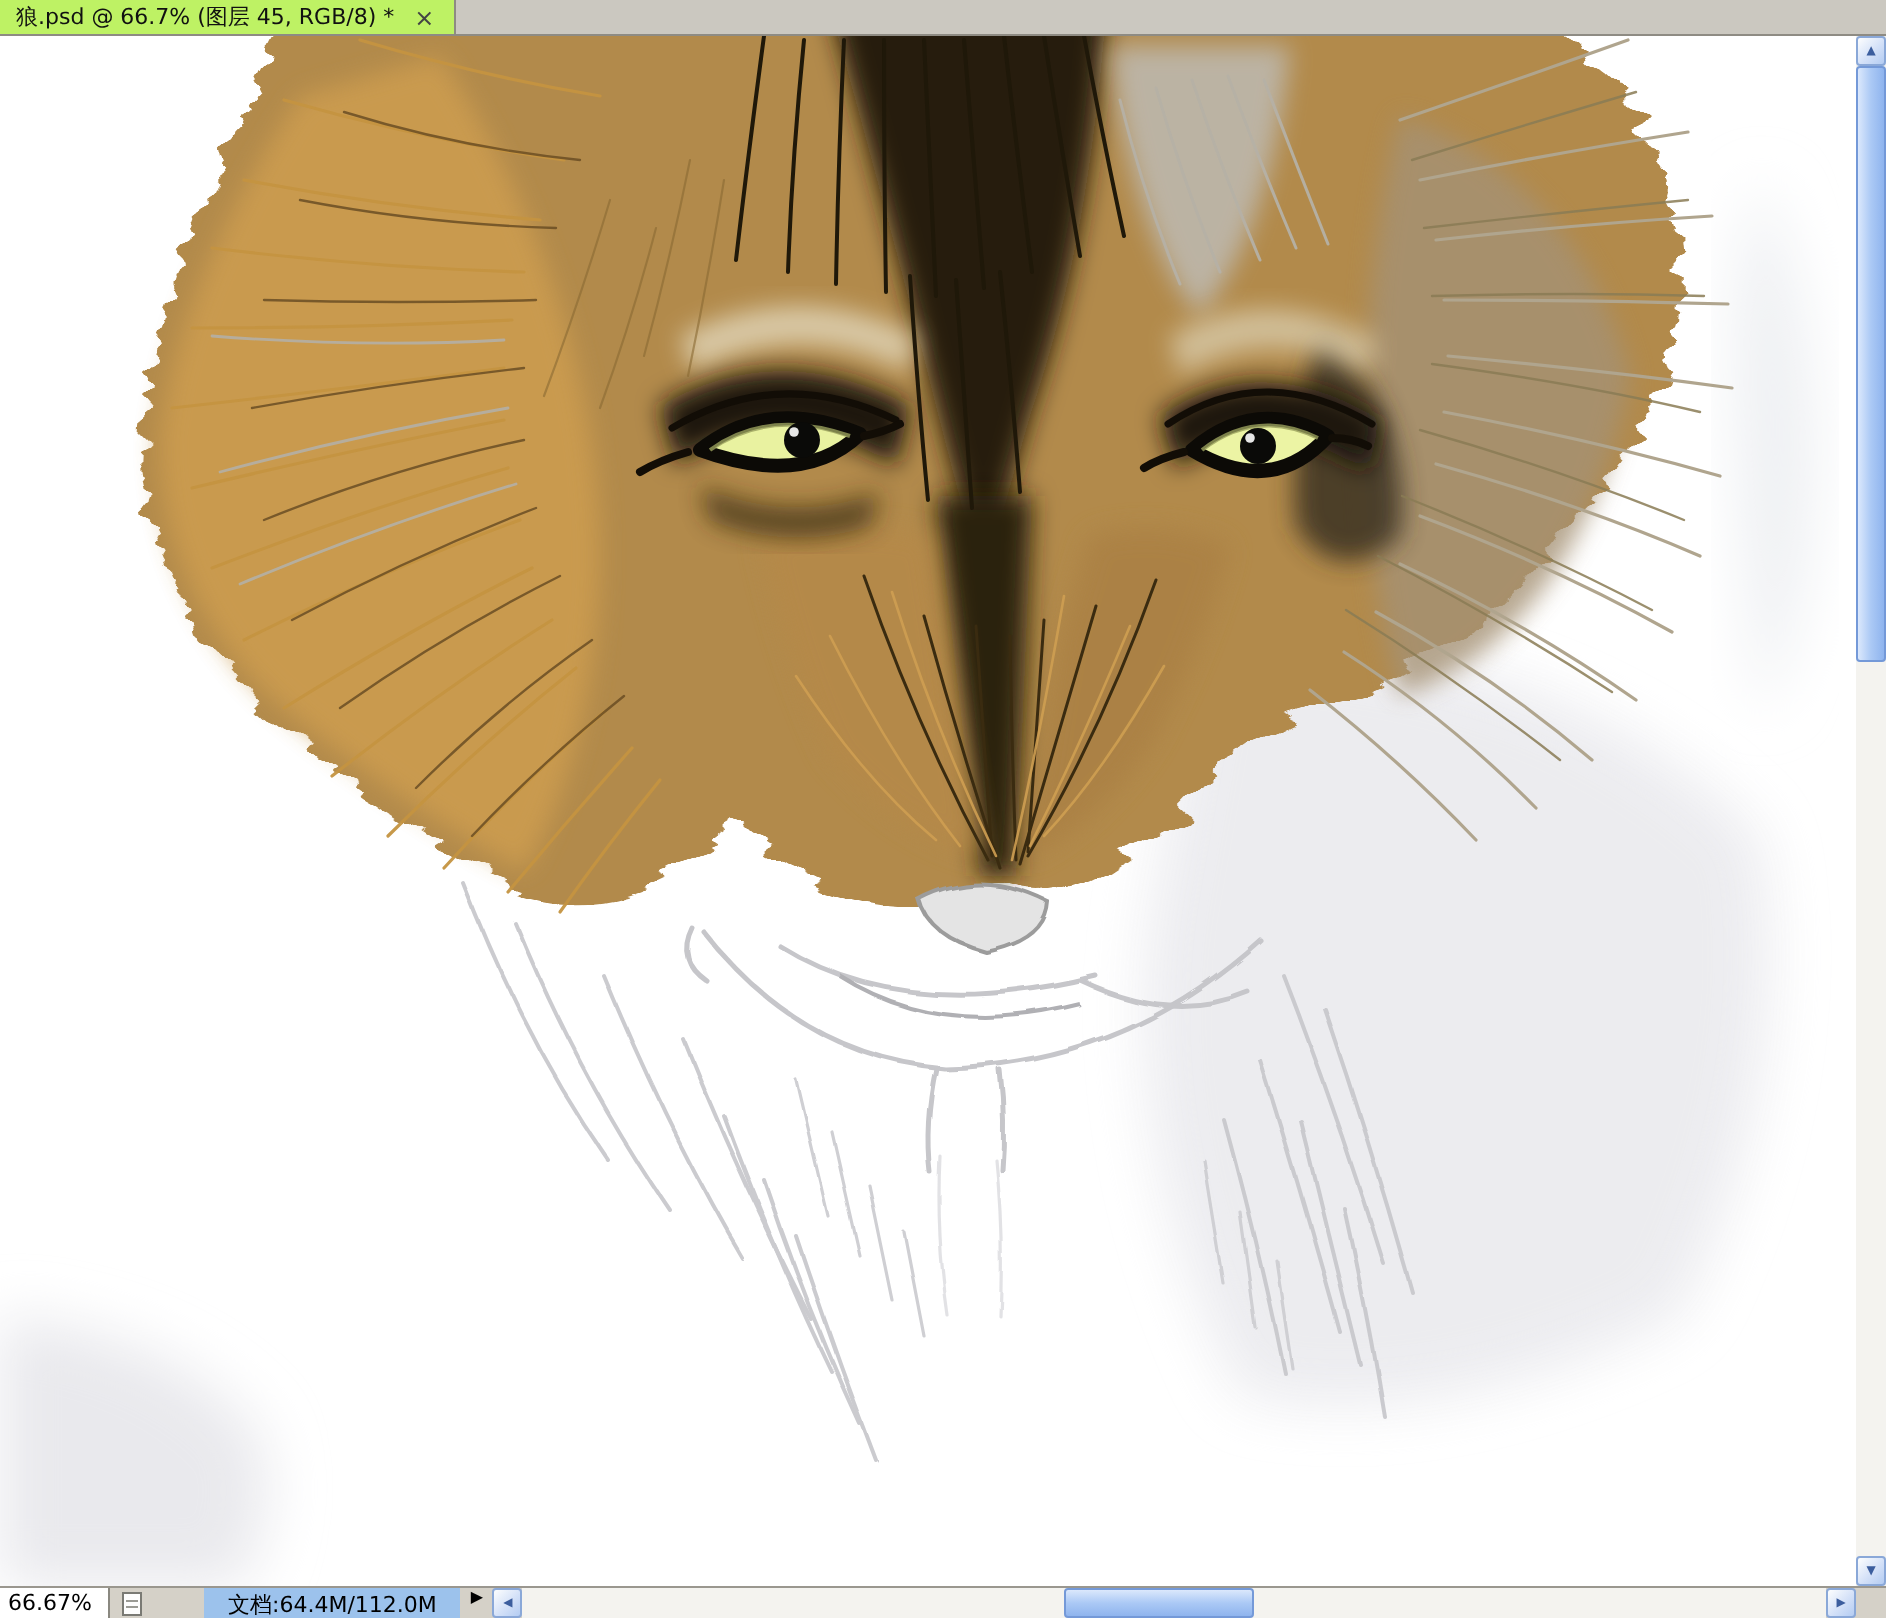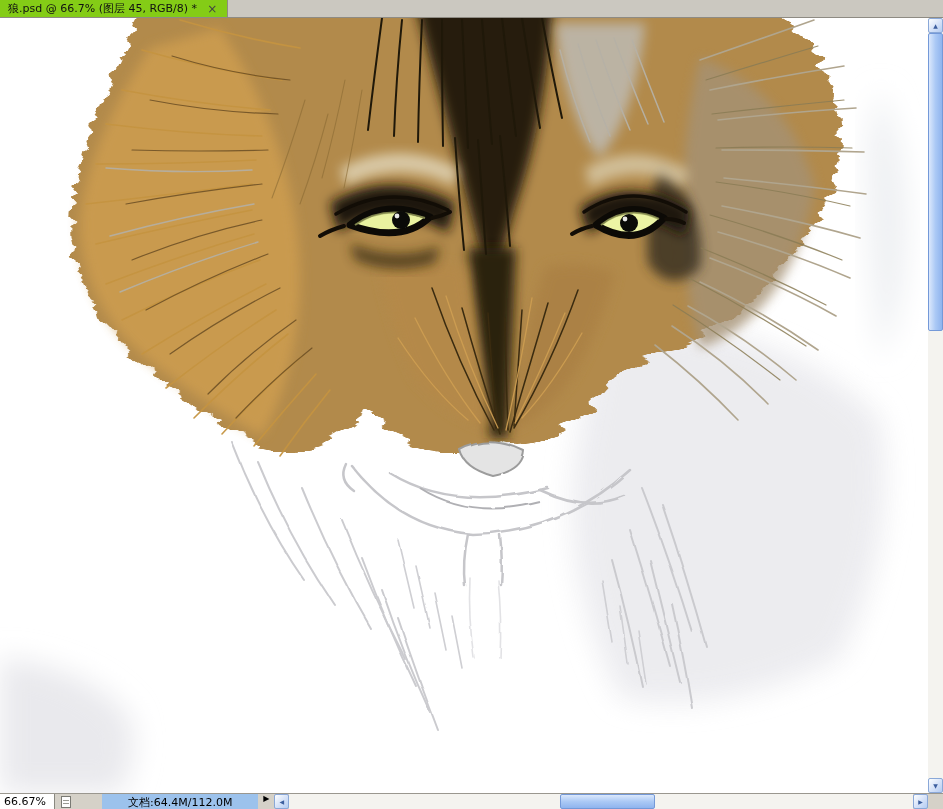--- a/index.html
+++ b/index.html
@@ -11,21 +11,21 @@
   .window { position: relative; width: 943px; height: 809px; background: #d4d0c8; }
 
   
   .tabbar {
     position: absolute; top: 0; left: 0; right: 0; height: 18px;
     background: #cbc8c0; border-bottom: 1px solid #8e8b83;
     display: flex; align-items: stretch;
   }
   .tab {
     display: flex; align-items: center; gap: 8px;
-    padding: 0 8px; background: #84cc16;
+    padding: 0 8px; background: #bef264;
     border-right: 1px solid #8e8b83;
     font-size: 11px; color: #111; white-space: nowrap; cursor: default;
   }
   .tab-close { font-size: 12px; color: #444; line-height: 1; cursor: pointer; padding: 0 2px; }
 
   
   .canvas {
     position: absolute; top: 18px; left: 0; width: 928px; height: 775px;
     background: #ffffff; overflow: hidden; cursor: crosshair;
   }
@@ -70,21 +70,21 @@
   .doc-icon {
     width: 10px; height: 12px; background: #fdfdfd; border: 1px solid #7a7a74;
     position: relative;
   }
   .doc-icon::before, .doc-icon::after {
     content: ""; position: absolute; left: 1px; right: 1px; height: 1px; background: #9a9a94;
   }
   .doc-icon::before { top: 3px; }
   .doc-icon::after { top: 6px; }
   .doc-info {
-    margin-left: 26px; padding: 1px 26px; background: #9cc2ec; color: #000;
+    margin-left: 26px; padding: 1px 12px; background: #9cc2ec; color: #000;
     white-space: nowrap; height: 16px;
   }
   .popup-arrow {
     width: 16px; text-align: center; font-size: 8px; color: #000; cursor: pointer;
   }
   .hscroll { flex: 1; display: flex; align-items: center; height: 15px; }
   .htrack { flex: 1; position: relative; height: 15px; background: #f4f3ef; }
   .hthumb {
     position: absolute; left: 271px; top: 0; width: 95px; height: 15px;
     background: linear-gradient(180deg, #dbe8fc, #abc9f5 50%, #8fb4ee);

